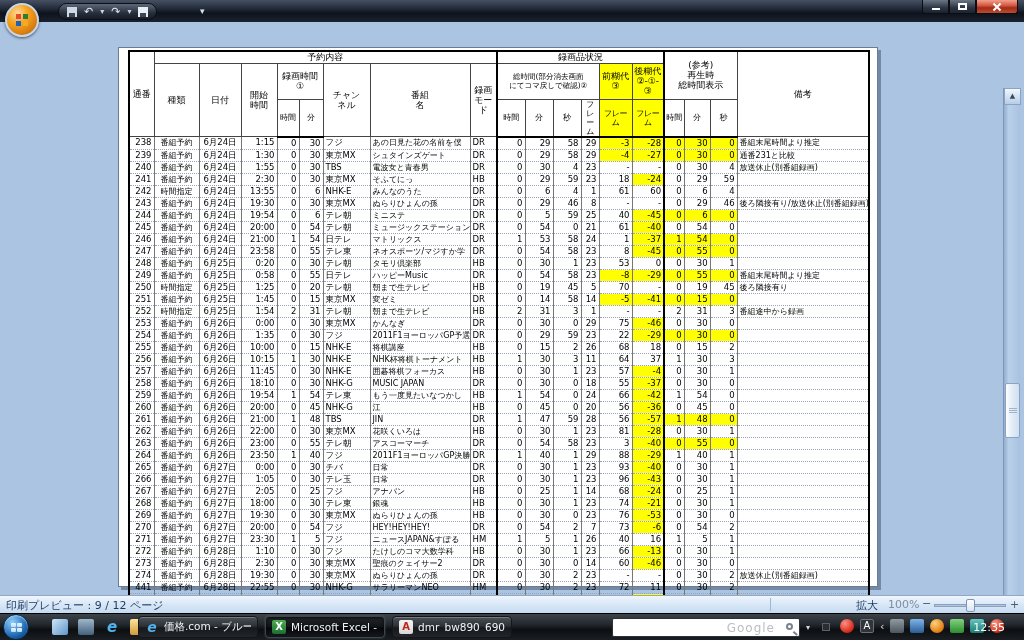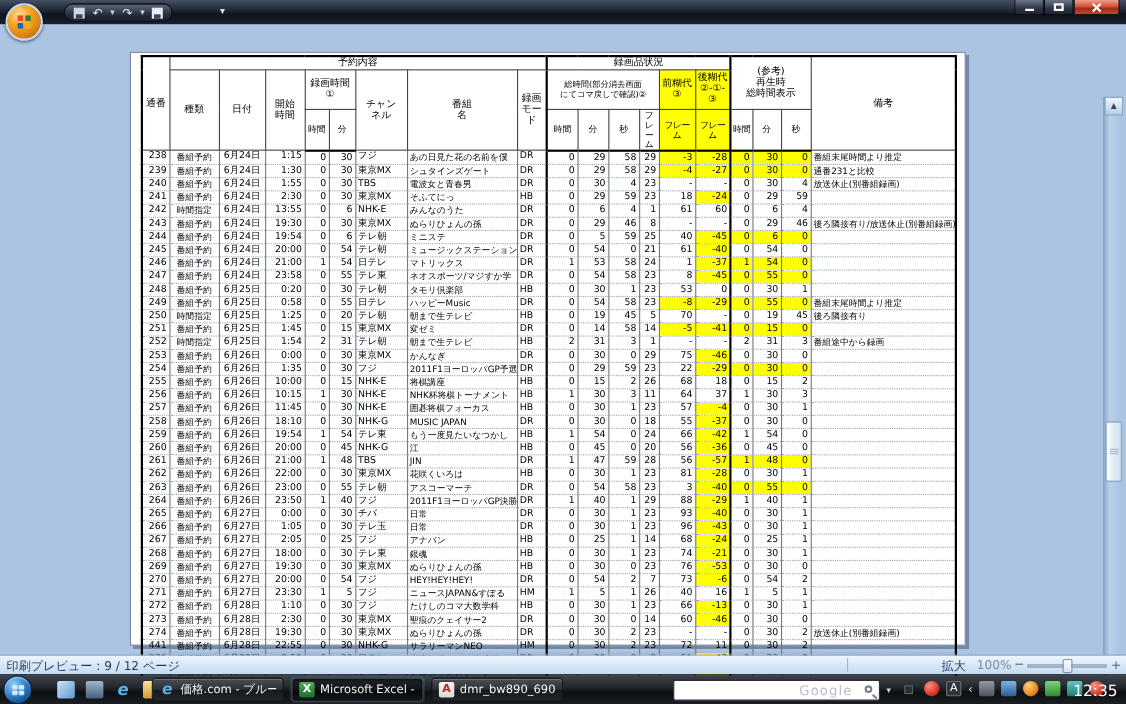--- a/index.html
+++ b/index.html
@@ -157,21 +157,21 @@
     line-height:14px; color:#fff; }
   .tr-avast { border-radius:50%; background:radial-gradient(circle at 35% 30%,#ff8f82,#d3281a 70%); }
   .tr-a { background:#30353b; border:1px solid #6a7077; line-height:12px; }
   .tr-chev { color:#d8dde2; font-size:11px; }
   .tr-mon1 { background:linear-gradient(180deg,#8f9aa3,#4d565e); }
   .tr-mon2 { background:linear-gradient(180deg,#7db4e8,#2a5d96); }
   .tr-ball { border-radius:50%; background:radial-gradient(circle at 35% 30%,#ffd27a,#e07b12 70%); }
   .tr-green { background:linear-gradient(180deg,#7fd47f,#2e8b2e); }
   .tr-net { background:linear-gradient(180deg,#63c7c0,#1e7a74); }
   .tr-spk { border-radius:50%; background:radial-gradient(circle at 35% 30%,#ff9a8a,#c62f1d 70%); }
-  #clock { position:absolute; right:8px; top:7px; color:#fff; font-size:14px;text-align:center; }
+  #clock { position:absolute; right:19px; top:7px; color:#fff; font-size:11px;text-align:center; }
 </style>
 </head>
 <body>
 
 <div id="screen">
 
   <div id="titlebar">
     <div id="qat">
       <span class="floppy"></span>
       <span class="qat-ic">↶</span>

